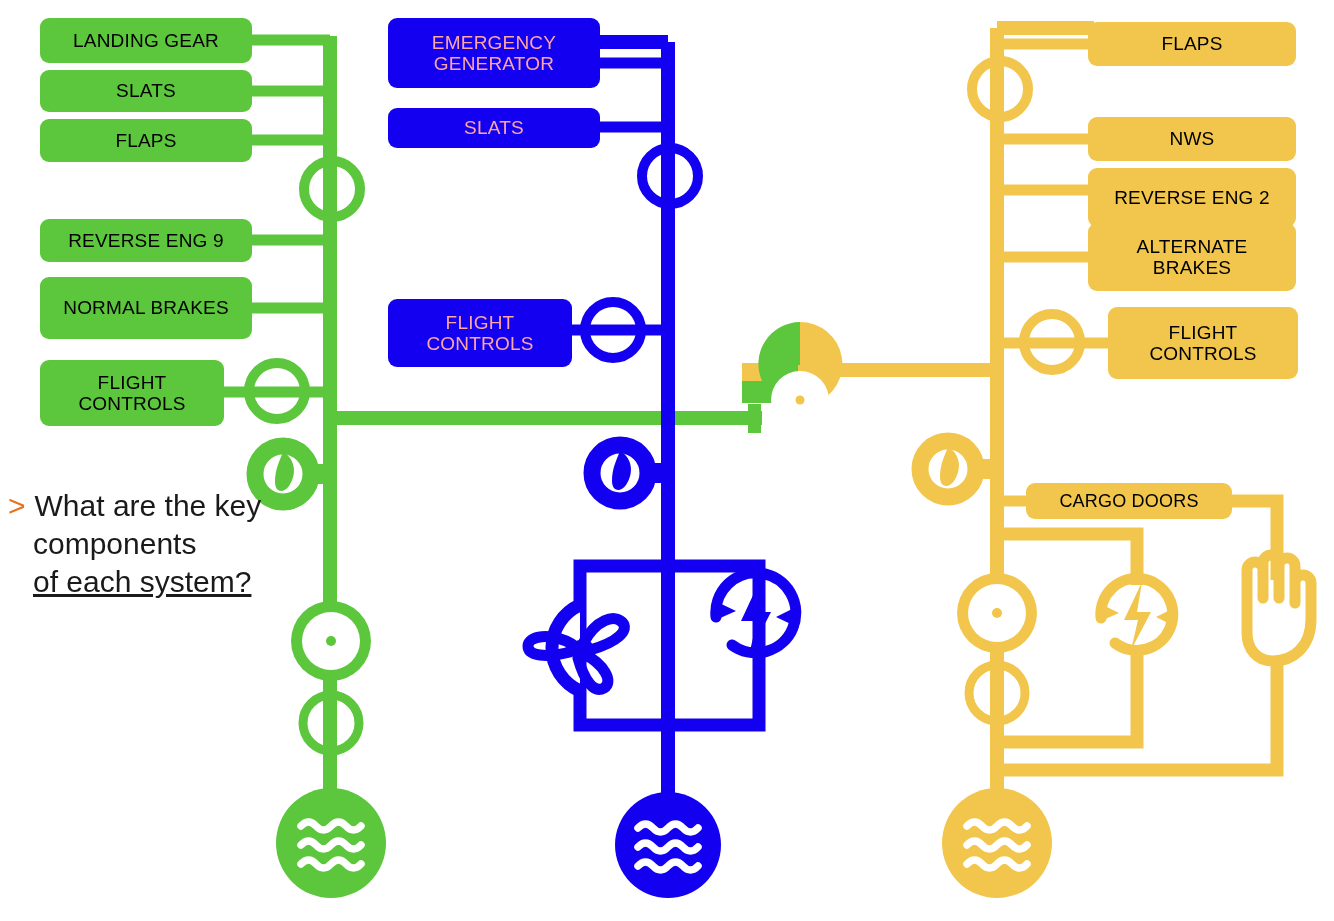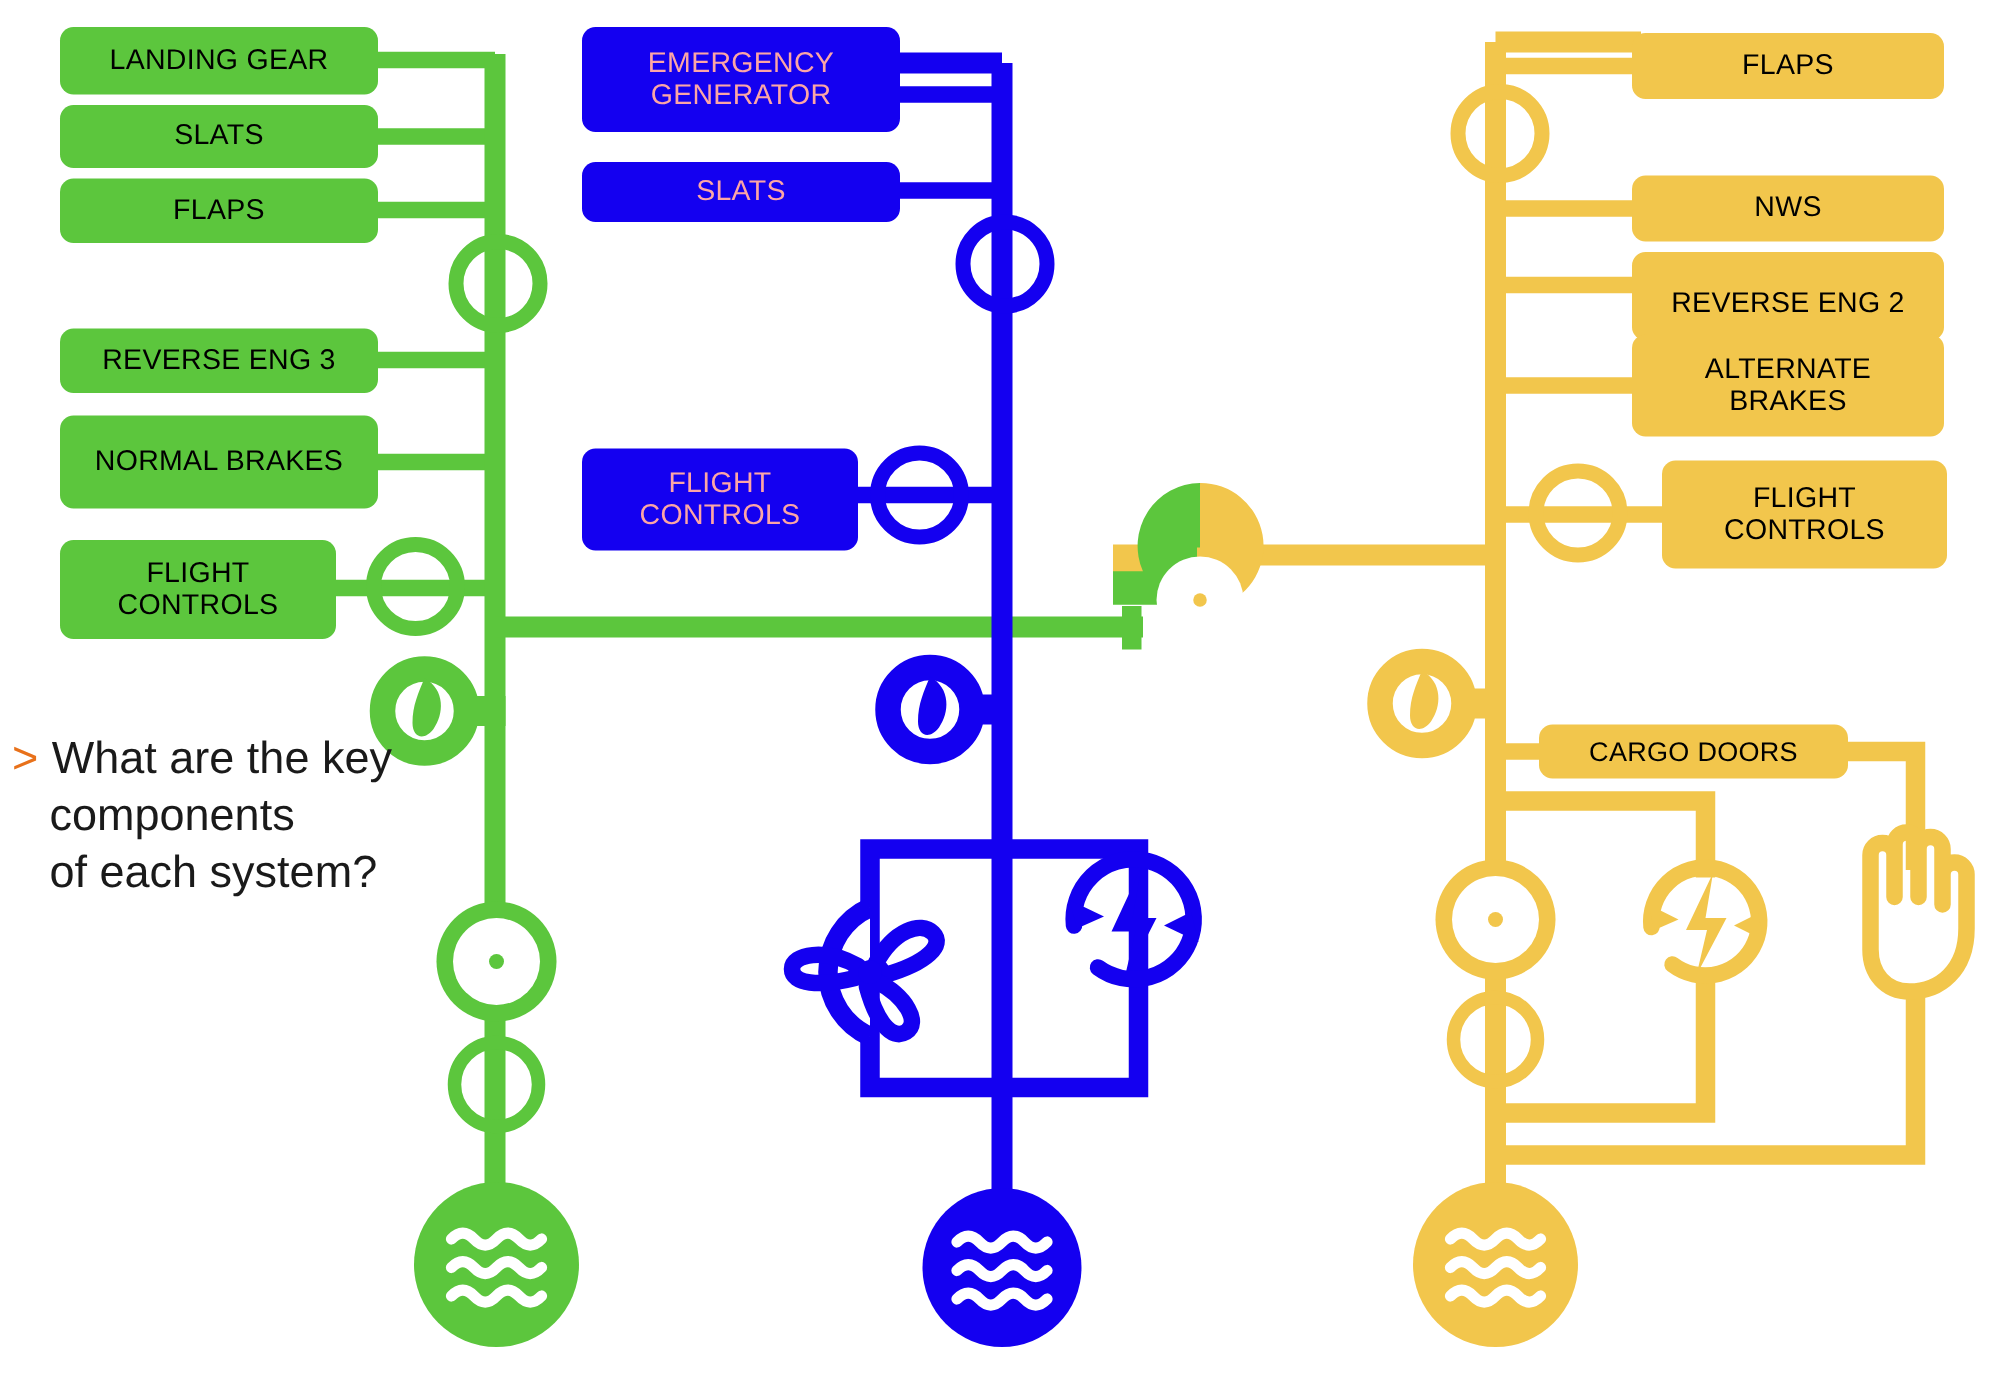--- a/index.html
+++ b/index.html
@@ -250,21 +250,21 @@
   <div class="box green" style="left:40px;top:18px;width:212px;height:45px;">
     <span>LANDING GEAR</span>
   </div>
   <div class="box green" style="left:40px;top:70px;width:212px;height:42px;">
     <span>SLATS</span>
   </div>
   <div class="box green" style="left:40px;top:119px;width:212px;height:43px;">
     <span>FLAPS</span>
   </div>
   <div class="box green" style="left:40px;top:219px;width:212px;height:43px;">
-    <span>REVERSE ENG 3</span>
+    <span>REVERSE ENG 9</span>
   </div>
   <div class="box green" style="left:40px;top:277px;width:212px;height:62px;">
     <span>NORMAL BRAKES</span>
   </div>
   <div class="box green" style="left:40px;top:360px;width:184px;height:66px;white-space:pre-line;">
     <span>FLIGHT
 CONTROLS</span>
   </div>
 
   <div class="box blue" style="left:388px;top:18px;width:212px;height:70px;white-space:pre-line;">
@@ -278,34 +278,34 @@
     <span>FLIGHT
 CONTROLS</span>
   </div>
 
   <div class="box yellow" style="left:1088px;top:22px;width:208px;height:44px;">
     <span>FLAPS</span>
   </div>
   <div class="box yellow" style="left:1088px;top:117px;width:208px;height:44px;">
     <span>NWS</span>
   </div>
-  <div class="box yellow" style="left:1088px;top:168px;width:208px;height:59px;align-items:flex-end;">
+  <div class="box yellow" style="left:1088px;top:168px;width:208px;height:59px;">
     <span>REVERSE ENG 2</span>
   </div>
   <div class="box yellow" style="left:1088px;top:223px;width:208px;height:68px;white-space:pre-line;align-items:center;">
     <span>ALTERNATE
 BRAKES</span>
   </div>
   <div class="box yellow" style="left:1108px;top:307px;width:190px;height:72px;white-space:pre-line;">
     <span>FLIGHT
 CONTROLS</span>
   </div>
   <div class="box yellow" style="left:1026px;top:483px;width:206px;height:36px;font-size:18px;">
     <span>CARGO DOORS</span>
   </div>
 
   <div id="question">
     <span class="caret">&gt;</span><span class="qtext">What are the key</span><br>
     <span style="margin-left:25px;display:inline-block;">components</span><br>
-    <span style="margin-left:25px;display:inline-block;">of each system?</span>
+    <span style="margin-left:25px;display:inline-block;text-decoration:underline;">of each system?</span>
   </div>
 
 </div>
 
 </body></html>

